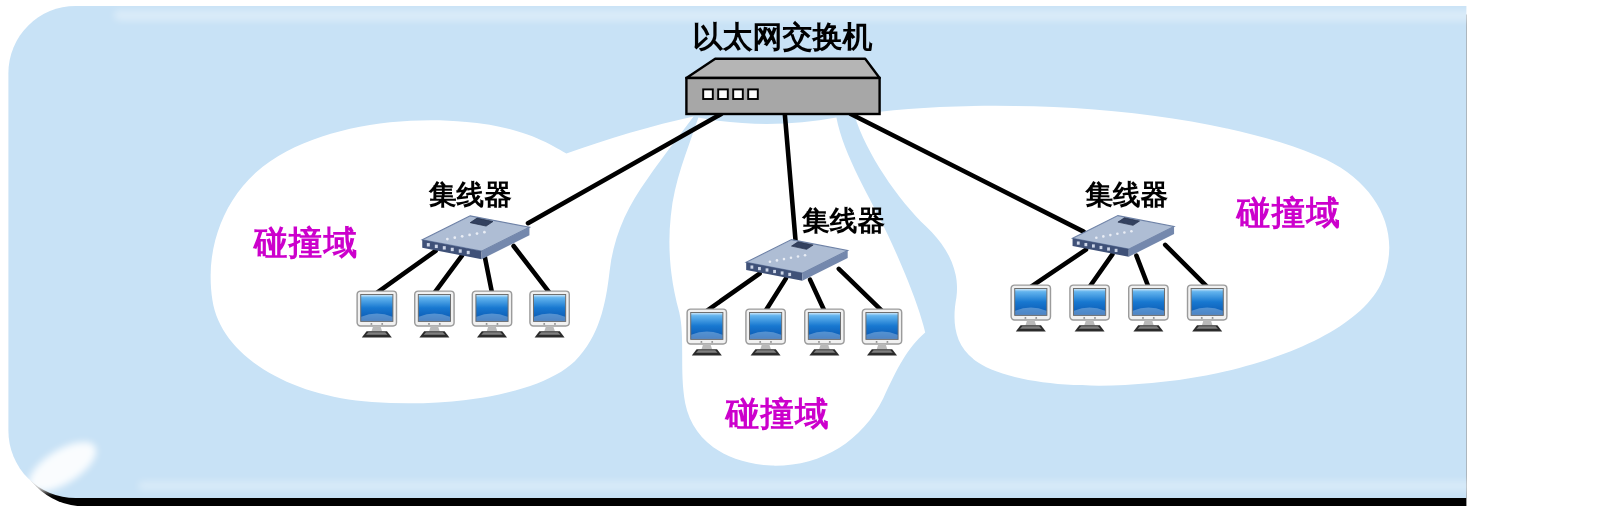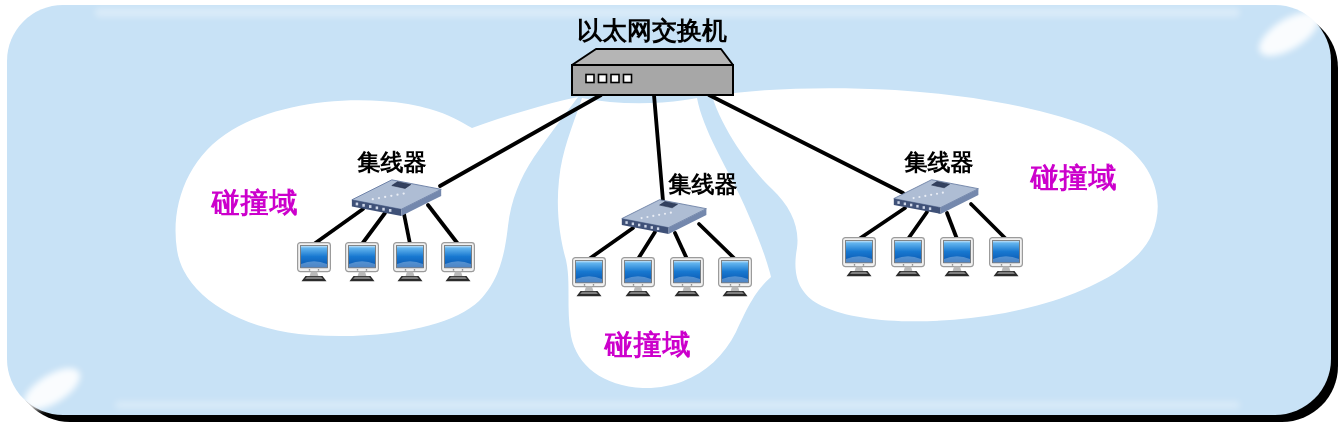--- a/index.html
+++ b/index.html
@@ -1,16 +1,16 @@
 <!DOCTYPE html>
 <html><head>
 <meta charset="utf-8">
 <style>
   html,body{margin:0;padding:0;background:#ffffff;}
-  .stage{position:relative;width:1338px;height:422px;overflow:hidden;}
+  .stage{position:relative;width:1222px;height:422px;overflow:hidden;}
   svg{display:block;}
   text{font-family:"DejaVu Sans","Liberation Sans",sans-serif;font-weight:bold;}
   .title-text{font-size:25px;}
   .hub-text{font-size:23px;}
   .domain-text{font-size:28px;letter-spacing:1px;}
 </style>
 </head>
 <body>
 
 <div class="stage">

